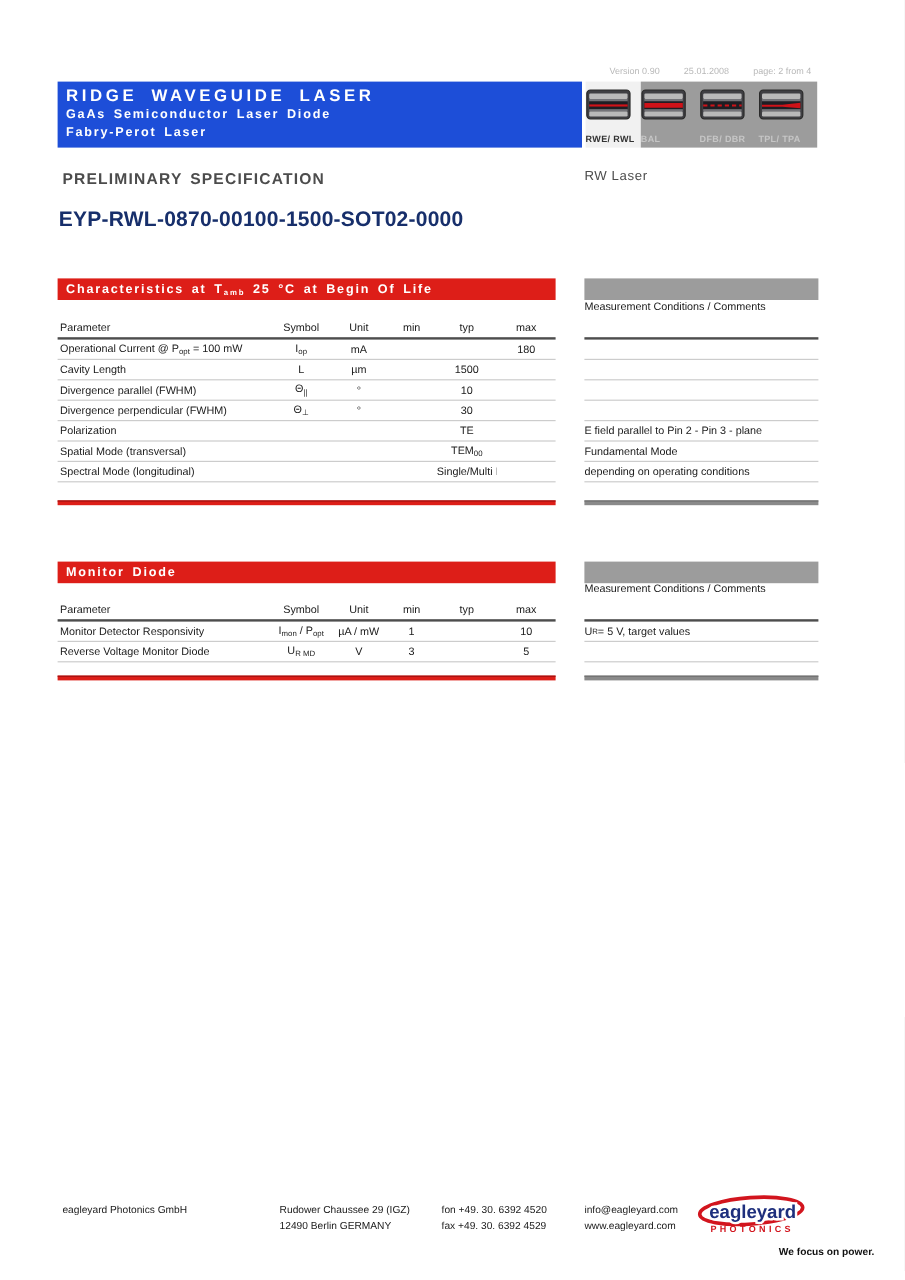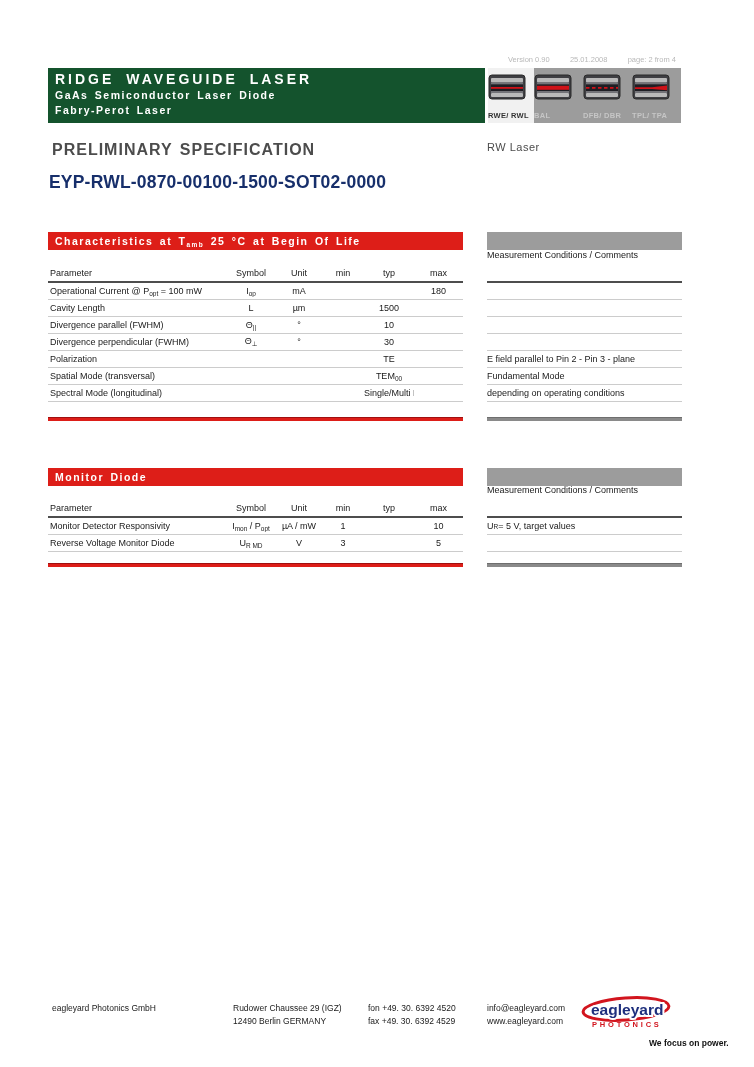--- a/index.html
+++ b/index.html
@@ -2,39 +2,39 @@
 <html><head>
 <meta charset="utf-8">
 <style>
   * { margin:0; padding:0; box-sizing:border-box; }
   html,body { background:#e8e8e8; }
   body { font-family:"Liberation Sans", sans-serif; }
   .page { position:relative; width:754px; height:1067px; background:#ffffff; margin:0 auto; overflow:hidden; }
 
   
   .hdr-banner { position:absolute; left:48px; top:68px; width:437px; height:55px;
-                background:#14532d; color:#ffffff; padding:3px 0 0 7px; }
+                background:#1d4ed8; color:#ffffff; padding:3px 0 0 7px; }
   .hdr-title { font-size:14px; font-weight:bold; letter-spacing:3px; word-spacing:5px; line-height:17px; }
   .hdr-sub   { font-size:10.5px; font-weight:bold; letter-spacing:1.5px; word-spacing:2px; line-height:14.5px; }
 
   .version-row { position:absolute; left:488px; top:55px; width:194px; height:12px;
                  display:flex; justify-content:space-between; padding:0 6px 0 20px;
                  font-size:7.5px; color:#b8b8b8; }
 
   .tabs-row { position:absolute; left:488px; top:68px; height:55px; display:flex; }
   .tab { display:flex; flex-direction:column; align-items:flex-start; }
   .tab .chip { margin-top:6px; }
   .tab .tab-label { margin-top:auto; margin-bottom:3px; font-size:7.5px; font-weight:bold; letter-spacing:0.3px; }
   .tab-active { width:46px; background:#f1f1f1; }
   .tab-active .tab-label { color:#333333; }
   .tab-group { display:flex; background:#9c9c9c; }
   .tab-inactive { width:49px; }
   .tab-inactive .tab-label { color:#c6c6c6; }
 
-  .spec-type { position:absolute; left:52px; top:141px; font-size:16px; font-weight:bold;
+  .spec-type { position:absolute; left:52px; top:141px; font-size:13px; font-weight:bold;
                color:#4c4c4c; letter-spacing:1px; word-spacing:2px; }
   .product-family { position:absolute; left:487px; top:141px; font-size:11px; font-weight:normal;
                color:#4c4c4c; letter-spacing:0.5px; }
   .product-code { position:absolute; left:49px; top:172px; font-size:17.5px; font-weight:bold;
                color:#172f6b; letter-spacing:0.2px; }
 
   
   .sec-banner { position:absolute; left:48px; width:415px; height:18px; background:#dd1e18;
                 color:#ffffff; font-size:10.5px; font-weight:bold; letter-spacing:1.5px; word-spacing:2px;
                 line-height:18px; padding-left:7px; }

